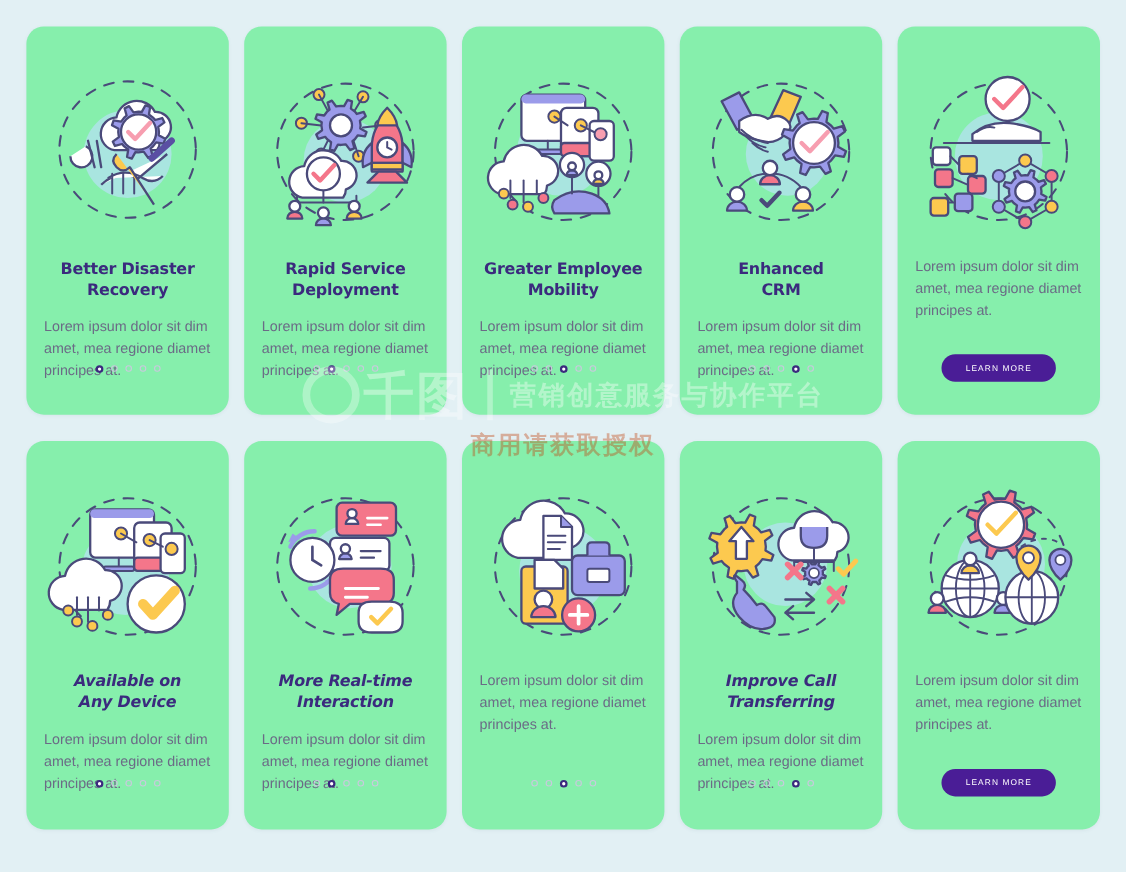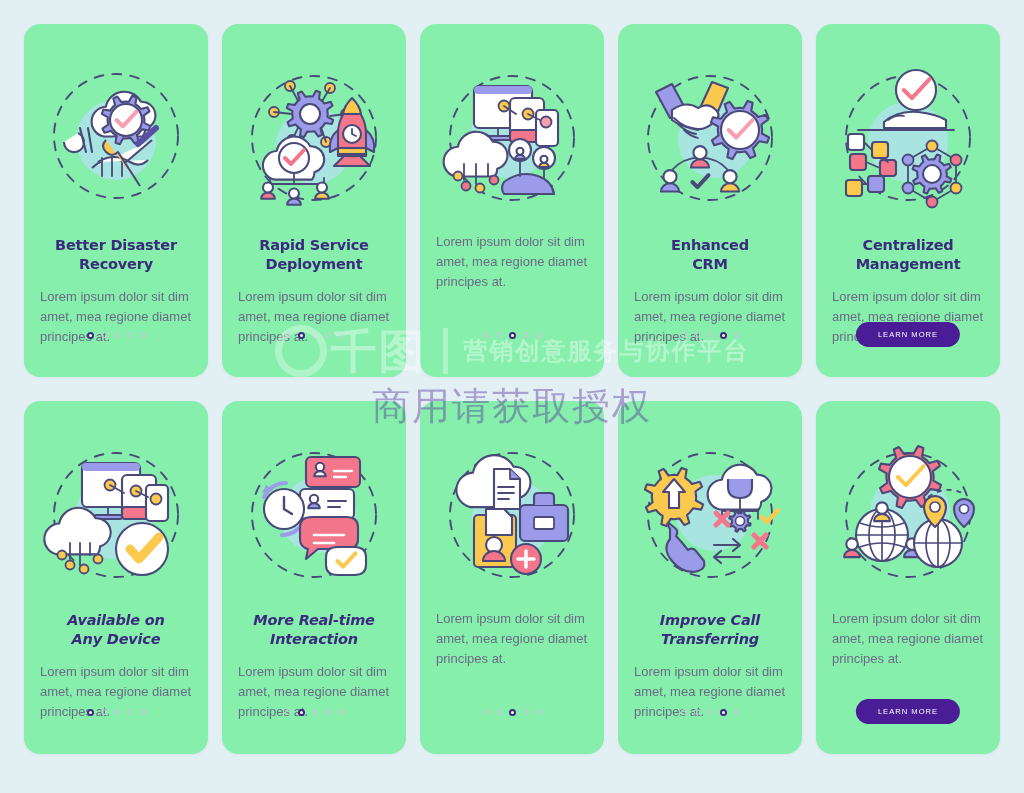--- a/index.html
+++ b/index.html
@@ -26,22 +26,22 @@
   .wm-cn {
     font-family: "DejaVu Sans", sans-serif; font-size: 46px; font-weight: 700;
     color: #ffffff; letter-spacing: 2px; line-height: 1;
   }
   .wm-bar { width: 5px; height: 46px; background: #ffffff; opacity: .9; }
   .wm-tag {
     font-family: "DejaVu Sans", sans-serif; font-size: 24px; font-weight: 700;
     color: #ffffff; letter-spacing: 2px; line-height: 1;
   }
   .wm-row2 {
-    font-family: "DejaVu Sans", sans-serif; font-size: 38px; font-weight: 400;
-    color: #4c1d95; letter-spacing: 2px; margin-top: 10px; line-height: 1;
+    font-family: "DejaVu Sans", sans-serif; font-size: 22px; font-weight: 700;
+    color: #c2410c; letter-spacing: 2px; margin-top: 10px; line-height: 1;
   }
 
   
   .grid {
     position: relative; z-index: 10;
     display: grid;
     grid-template-columns: repeat(5, 184px);
     grid-template-rows: repeat(2, 353px);
     column-gap: 14px; row-gap: 24px;
     padding: 24px 24px;
@@ -228,20 +228,21 @@
     <path d="M-11 14 a11 10 0 0 1 22 0 z" fill="#9b9bea" stroke="#4a4a7a" stroke-width="4.7727272727272725" stroke-linejoin="round"></path>
     <circle cx="0" cy="-4" r="8" fill="#fff" stroke="#4a4a7a" stroke-width="4.7727272727272725"></circle>
             </g>
             <circle cx="112" cy="100" r="11" fill="#fff" stroke="#4a4a7a" stroke-width="2.1"></circle>
             <g transform="translate(112,103) scale(0.44)">
     <path d="M-11 14 a11 10 0 0 1 22 0 z" fill="#fcc94f" stroke="#4a4a7a" stroke-width="4.7727272727272725" stroke-linejoin="round"></path>
     <circle cx="0" cy="-4" r="8" fill="#fff" stroke="#4a4a7a" stroke-width="4.7727272727272725"></circle>
             </g>
           </svg>
         </div>
+        <div class="title">Greater Employee<br>Mobility</div>
         <div class="desc">Lorem ipsum dolor sit dim amet, mea regione diamet principes at.</div>
         <div class="dots">
           <span class="dot"></span>
           <span class="dot"></span>
           <span class="dot active"></span>
           <span class="dot"></span>
           <span class="dot"></span>
         </div>
       </div>
       <div class="card row1">
@@ -306,21 +307,20 @@
             <circle cx="104" cy="116" r="9" fill="#fff" stroke="#4a4a7a" stroke-width="2.1"></circle>
             <polygon points="104,88 128,102 128,130 104,144 80,130 80,102" fill="none" stroke="#4a4a7a" stroke-width="1.8"></polygon>
             <circle cx="104" cy="88" r="5.5" fill="#fcc94f" stroke="#4a4a7a" stroke-width="1.8"></circle>
             <circle cx="128" cy="102" r="5.5" fill="#f4768a" stroke="#4a4a7a" stroke-width="1.8"></circle>
             <circle cx="128" cy="130" r="5.5" fill="#fcc94f" stroke="#4a4a7a" stroke-width="1.8"></circle>
             <circle cx="104" cy="144" r="5.5" fill="#f4768a" stroke="#4a4a7a" stroke-width="1.8"></circle>
             <circle cx="80" cy="130" r="5.5" fill="#9b9bea" stroke="#4a4a7a" stroke-width="1.8"></circle>
             <circle cx="80" cy="102" r="5.5" fill="#9b9bea" stroke="#4a4a7a" stroke-width="1.8"></circle>
           </svg>
         </div>
-        <div class="title">Centralized<br>Management</div>
         <div class="desc">Lorem ipsum dolor sit dim amet, mea regione diamet principes at.</div>
         <button class="learn">LEARN MORE</button>
       </div>
       <div class="card row2">
         <div class="illus">
           <svg viewBox="0 0 160 160" xmlns="http://www.w3.org/2000/svg">
             <circle cx="80" cy="80" r="62" fill="none" stroke="#4a4a7a" stroke-width="1.9" stroke-linecap="round" stroke-dasharray="9 9"></circle>
             <circle cx="78" cy="84" r="40" fill="#a9e5e0"></circle>
             <rect x="46" y="28" width="58" height="44" rx="5" fill="#fff" stroke="#4a4a7a" stroke-width="2.1" stroke-linejoin="round"></rect>
             <rect x="46" y="28" width="58" height="8" rx="4" fill="#9b9bea"></rect>

